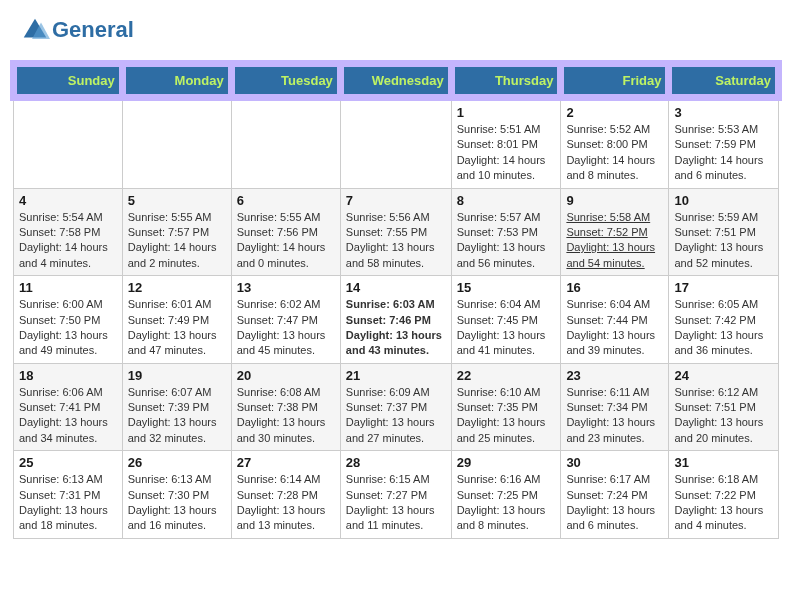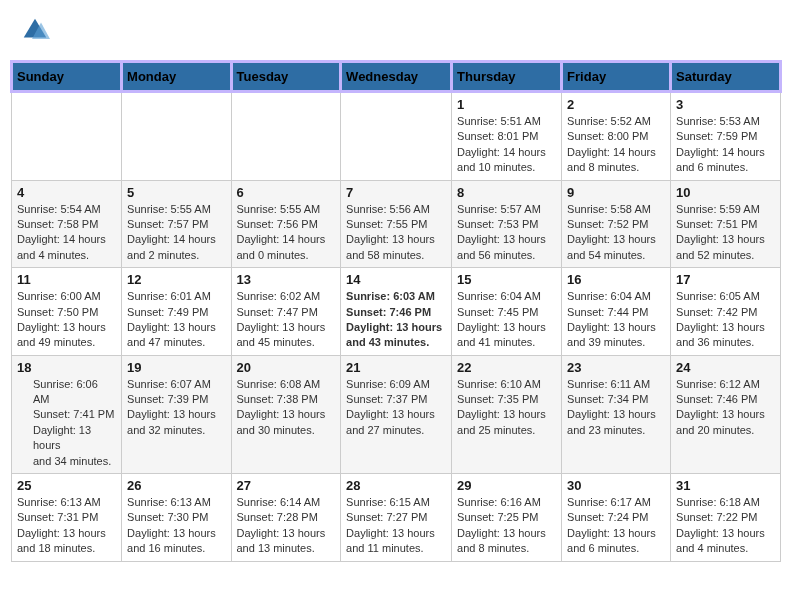--- a/index.html
+++ b/index.html
@@ -47,25 +47,25 @@
       font-size: 16px;
       color: #555;
     }
     table {
       width: 100%;
       border-collapse: collapse;
       font-size: 11px;
     }
     thead tr th {
       background-color: #2e6da4;
-      color: #000000;
-      text-align: left;
+      color: #bef264;
+      text-align: right;
       padding: 6px 4px;
       font-size: 13px;
-      border: 3px solid #c4b5fd;
+      border: 7px solid #c4b5fd;
     }
     tbody tr td {
       border: 1px solid #ccc;
       vertical-align: top;
       padding: 4px 5px;
       width: 113px;
       min-height: 80px;
       height: 80px;
     }
     tbody tr:nth-child(even) td {
@@ -93,20 +93,21 @@
 </head>
 <body>
 
 <div class="header">
   <div class="logo">
     <svg class="logo-icon" viewBox="0 0 40 40">
       <polygon points="20,5 35,30 5,30" fill="#2e6da4"></polygon>
       <polygon points="28,10 40,32 16,32" fill="#5a9fd4" opacity="0.6"></polygon>
     </svg>
     <div class="logo-text">
+      <div><span>General</span></div>
     </div>
   </div>
 </div>
 
 <table>
   <thead>
     <tr>
     <th>Sunday</th>
         <th>Monday</th>
         <th>Tuesday</th>
@@ -175,21 +176,21 @@
         </td>
         <td>
           <span class="day-number">8</span>
           <div class="day-info" style="white-space: pre-line;">Sunrise: 5:57 AM
 Sunset: 7:53 PM
 Daylight: 13 hours
 and 56 minutes.</div>
         </td>
         <td>
           <span class="day-number">9</span>
-          <div class="day-info" style="white-space: pre-line;">Sunrise: 5:58 AM
+          <div class="day-info" style="white-space: pre-line; text-decoration: underline;">Sunrise: 5:58 AM
 Sunset: 7:52 PM
 Daylight: 13 hours
 and 54 minutes.</div>
         </td>
         <td>
           <span class="day-number">10</span>
           <div class="day-info" style="white-space: pre-line;">Sunrise: 5:59 AM
 Sunset: 7:51 PM
 Daylight: 13 hours
 and 52 minutes.</div>
@@ -242,21 +243,21 @@
           <span class="day-number">17</span>
           <div class="day-info" style="white-space: pre-line;">Sunrise: 6:05 AM
 Sunset: 7:42 PM
 Daylight: 13 hours
 and 36 minutes.</div>
         </td>
       </tr>
       <tr>
         <td>
           <span class="day-number">18</span>
-          <div class="day-info" style="white-space: pre-line; margin-left: 16px;">Sunrise: 6:06 AM
+          <div class="day-info" style="white-space: pre-line;">Sunrise: 6:06 AM
 Sunset: 7:41 PM
 Daylight: 13 hours
 and 34 minutes.</div>
         </td>
         <td>
           <span class="day-number">19</span>
           <div class="day-info" style="white-space: pre-line;">Sunrise: 6:07 AM
 Sunset: 7:39 PM
 Daylight: 13 hours
 and 32 minutes.</div>
@@ -285,21 +286,21 @@
         <td>
           <span class="day-number">23</span>
           <div class="day-info" style="white-space: pre-line;">Sunrise: 6:11 AM
 Sunset: 7:34 PM
 Daylight: 13 hours
 and 23 minutes.</div>
         </td>
         <td>
           <span class="day-number">24</span>
           <div class="day-info" style="white-space: pre-line;">Sunrise: 6:12 AM
-Sunset: 7:46 PM
+Sunset: 7:51 PM
 Daylight: 13 hours
 and 20 minutes.</div>
         </td>
       </tr>
       <tr>
         <td>
           <span class="day-number">25</span>
           <div class="day-info" style="white-space: pre-line;">Sunrise: 6:13 AM
 Sunset: 7:31 PM
 Daylight: 13 hours

